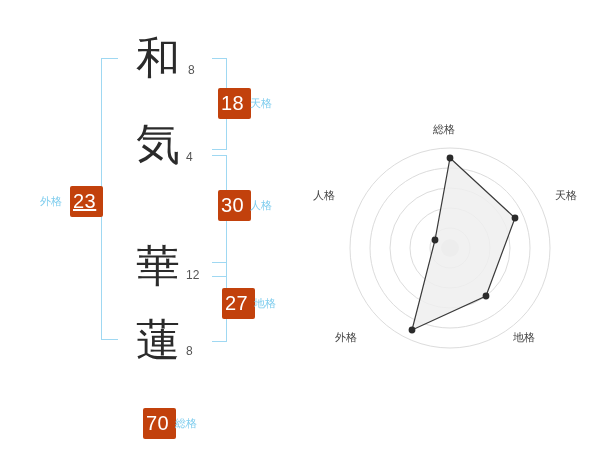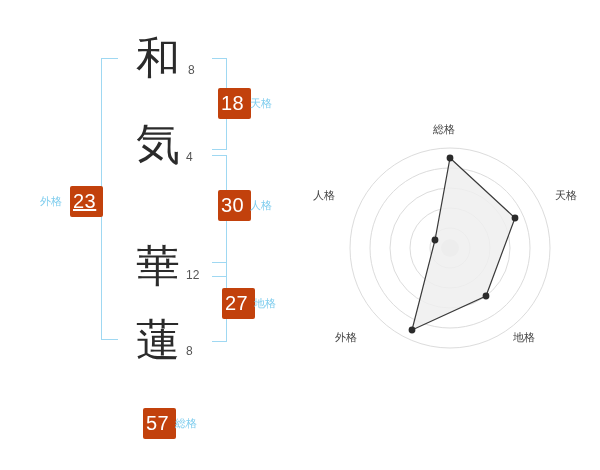--- a/index.html
+++ b/index.html
@@ -123,21 +123,21 @@
 
     <div class="badge" style="left:218px; top:190px;">30</div>
     <div class="badge-label" style="left:250px; top:198px;">人格</div>
 
     <div class="badge" style="left:222px; top:288px;text-align:right;">27</div>
     <div class="badge-label" style="left:254px; top:296px;">地格</div>
 
     <div class="badge-label" style="left:40px; top:194px;">外格</div>
     <div class="badge" style="left:70px; top:186px;text-decoration:underline;">23</div>
 
-    <div class="badge" style="left:143px; top:408px;">57</div>
+    <div class="badge" style="left:143px; top:408px;">70</div>
     <div class="badge-label" style="left:175px; top:416px;">総格</div>
   </div>
 
   <div class="radar-panel">
 
     <svg width="300" height="470" viewBox="0 0 300 470">
 
       <g fill="none" stroke="#dcdcdc" stroke-width="1">
         <circle cx="150" cy="248" r="100"></circle>
         <circle cx="150" cy="248" r="80"></circle>

